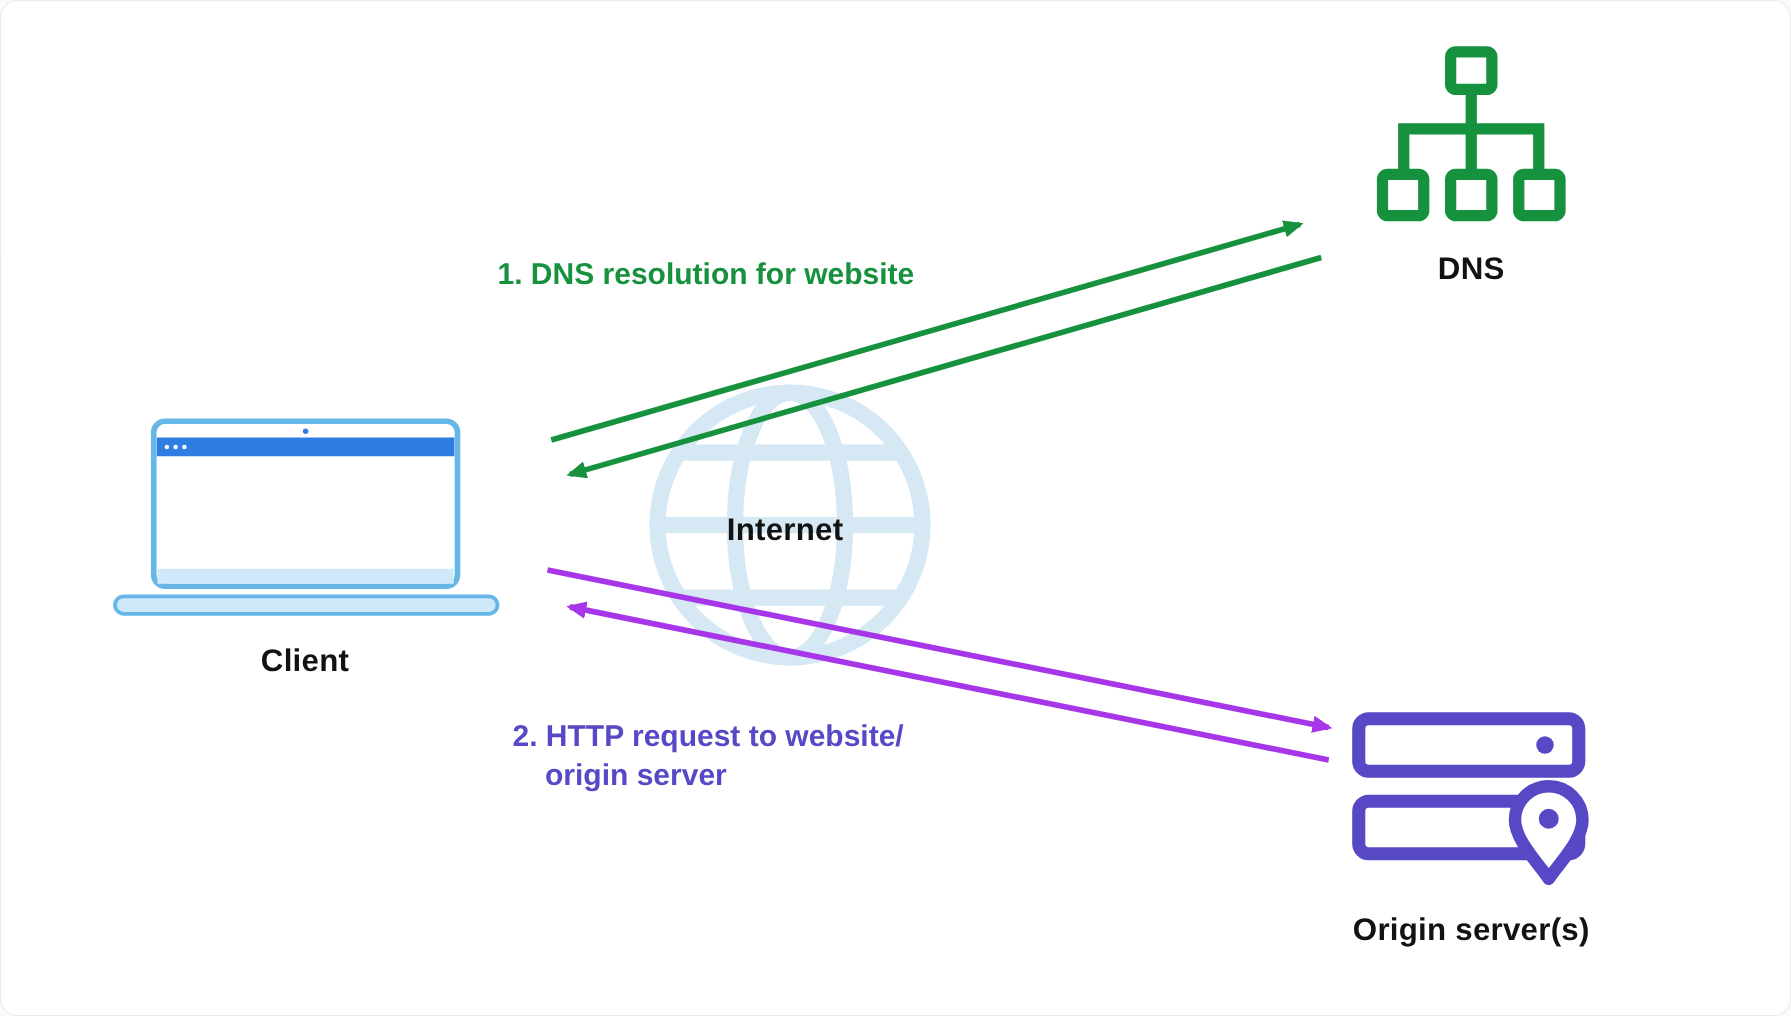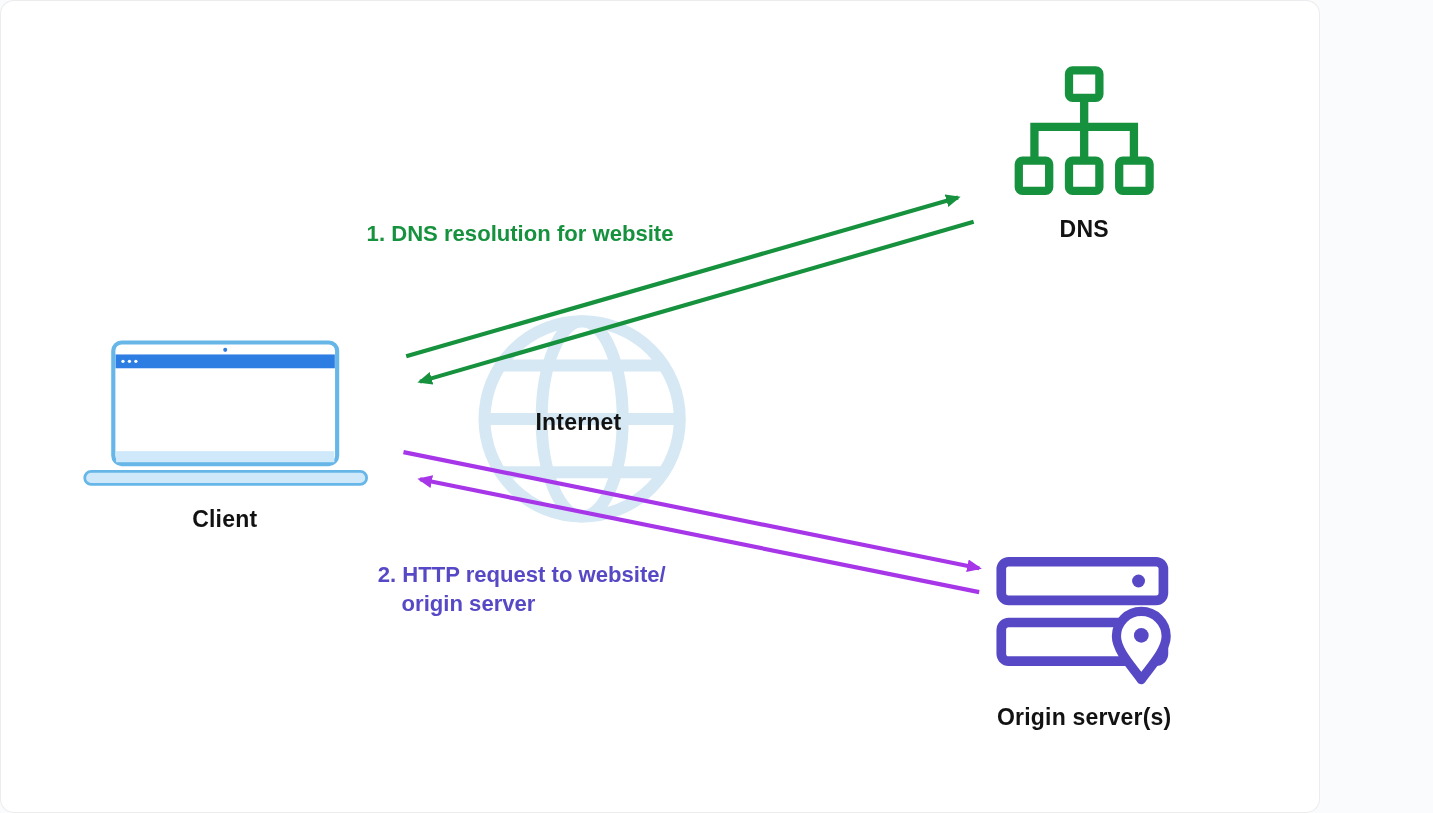--- a/index.html
+++ b/index.html
@@ -6,21 +6,21 @@
     margin: 0;
     padding: 0;
     background: #fafbfc;
   }
   body {
     width: 1433px;
     height: 813px;
   }
   .canvas {
     position: relative;
-    width: 1320px;
+    width: 1433px;
     height: 813px;
     background: #ffffff;
     border-radius: 14px;
     overflow: hidden;
     box-shadow: 0 0 0 1px #ececee inset;
   }
   svg { display: block; width: 100%; height: 100%; }
   text {
     font-family: "Liberation Sans", "DejaVu Sans", sans-serif;
     font-weight: 700;

